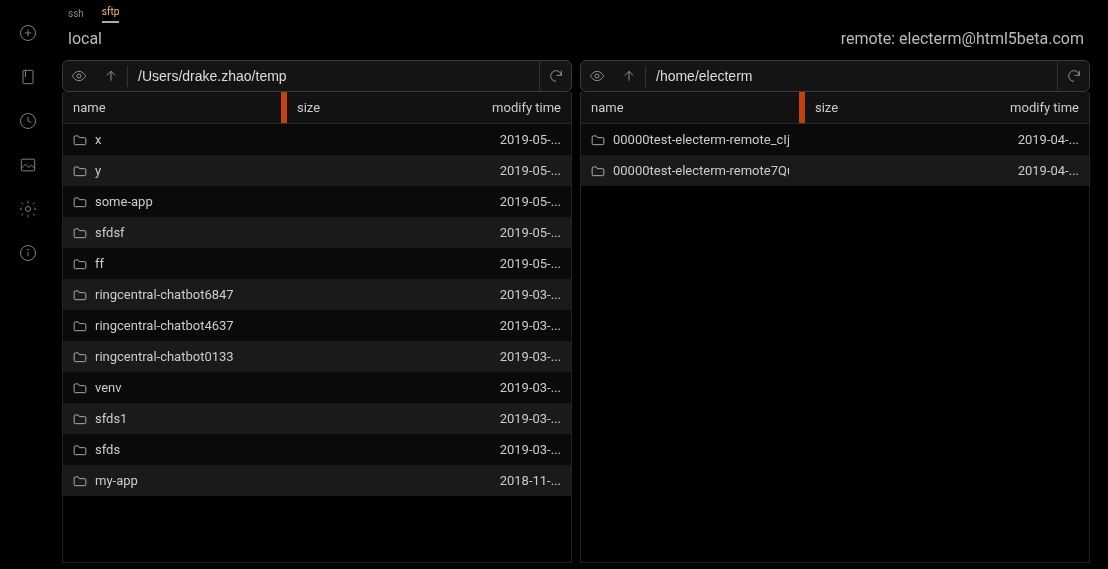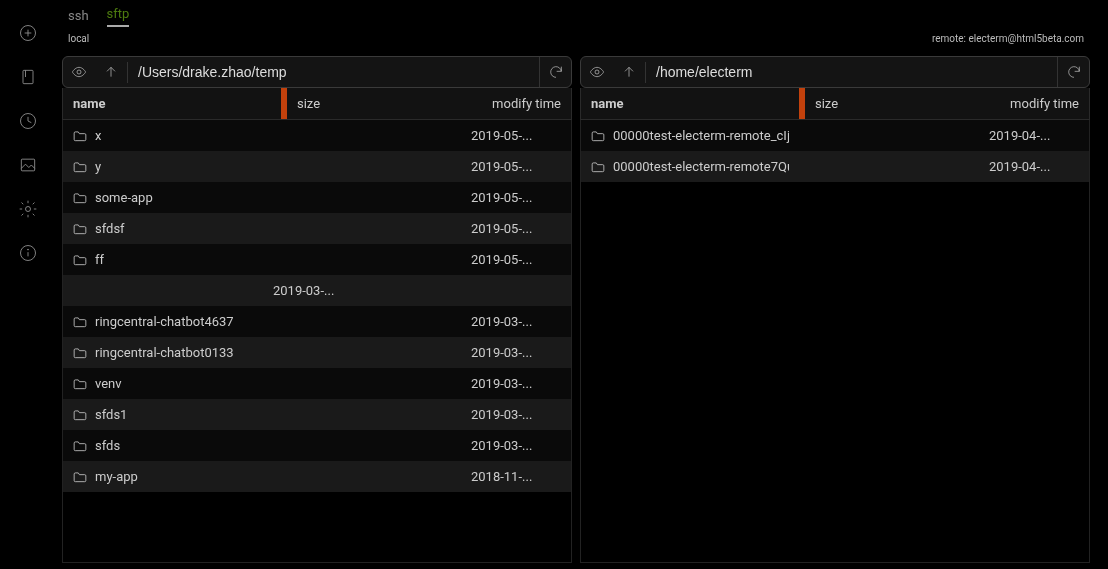--- a/index.html
+++ b/index.html
@@ -22,26 +22,26 @@
   background:#000;
 }
 .sidebar-item { width:22px; height:22px; color:#999; cursor:pointer; display:flex; align-items:center; justify-content:center;}
 .sidebar-item svg { width:20px; height:20px; stroke:#999; fill:none; }
 .main { flex:1; display:flex; flex-direction:column; padding-right:12px; }
 .tabs {
   display:flex; align-items:flex-end; gap:18px;
   padding:6px 12px 0 12px;
   color:#888;
 }
-.tab { font-size:13px; padding-bottom:4px; cursor:pointer; }
-.tab.active { color:#4d7c0f; border-bottom:2px solid #aaa; }
+.tab { font-size:10px; padding-bottom:4px; cursor:pointer; }
+.tab.active { color:#fdba74; border-bottom:2px solid #aaa; }
 .meta-row {
   display:flex; justify-content:space-between; align-items:center;
   padding:6px 12px 4px 12px;
-  font-size:10px; color:#bbb;
+  font-size:16px; color:#bbb;
 }
 .panes { display:flex; gap:8px; padding:8px 6px 6px 6px; flex:1; min-height:0; }
 .pane { flex:1; display:flex; flex-direction:column; min-width:0;}
 .pane-left { flex:1; }
 .pane-right { flex:1;border-radius:13px; }
 .pathbar {
   display:flex; align-items:center;
   border:1px solid #3a3a3a; border-radius:6px;
   background:#141414; height:32px;
   overflow:hidden;
@@ -54,35 +54,35 @@
 .pathbar .divider { width:1px; height:70%; background:#333; }
 .pathbar input {
   flex:1; background:transparent; border:none; outline:none;
   color:#ddd; font-size:14px; padding:0 10px; height:100%;
 }
 .pathbar .refresh { border-left:1px solid #333; }
 .headers {
   display:flex; background:#121212; color:#ccc; font-size:13px;
   border:1px solid #2a2a2a; border-top:none;
 }
-.headers .col-name { flex:1; padding:8px 10px;font-weight:bold; }
+.headers .col-name { flex:1; padding:8px 10px; }
 .headers .col-size { width:200px; padding:8px 10px; border-left:6px solid #c2410c;}
 .headers .col-time { width:90px; padding:8px 10px; text-align:right; }
 .filelist { flex:1; overflow-y:auto; min-height:0; border:1px solid #222; border-top:none;}
 .row {
   display:flex; align-items:center;
   padding:8px 10px;
   color:#ccc; font-size:13px;
   cursor:pointer;
 }
 .row:nth-child(odd){ background:#0a0a0a;}
 .row:nth-child(even){ background:#1a1a1a;}
 .row .name { flex:1; display:flex; align-items:center; gap:8px; white-space:nowrap; overflow:hidden; text-overflow:ellipsis;}
 .row .size { width:200px; }
-.row .time { width:90px; text-align:left; white-space:nowrap;}
+.row .time { width:90px; text-align:right; white-space:nowrap;}
 .folder-icon { width:14px; height:12px; display:inline-block; }
 .folder-icon svg { width:14px; height:12px; fill:none; stroke:#ccc; stroke-width:1.4;}
 .filelist::-webkit-scrollbar{width:8px;}
 .filelist::-webkit-scrollbar-thumb{background:#333;border-radius:4px;}
 .filelist::-webkit-scrollbar-track{background:#000;}
 </style>
 </head>
 <body>
 
 <div class="app">
@@ -212,20 +212,26 @@
               <div class="name">
                 <span class="folder-icon"><svg viewBox="0 0 24 20">
                     <path d="M2 5a2 2 0 0 1 2-2h5l2 3h9a2 2 0 0 1 2 2v8a2 2 0 0 1-2 2H4a2 2 0 0 1-2-2V5z"></path>
                   </svg></span>
                 <span>ff</span>
               </div>
               <div class="size"></div>
               <div class="time">2019-05-...</div>
             </div>
             <div class="row">
+              <div class="name">
+                <span class="folder-icon"><svg viewBox="0 0 24 20">
+                    <path d="M2 5a2 2 0 0 1 2-2h5l2 3h9a2 2 0 0 1 2 2v8a2 2 0 0 1-2 2H4a2 2 0 0 1-2-2V5z"></path>
+                  </svg></span>
+                <span>ringcentral-chatbot6847</span>
+              </div>
               <div class="size"></div>
               <div class="time">2019-03-...</div>
             </div>
             <div class="row">
               <div class="name">
                 <span class="folder-icon"><svg viewBox="0 0 24 20">
                     <path d="M2 5a2 2 0 0 1 2-2h5l2 3h9a2 2 0 0 1 2 2v8a2 2 0 0 1-2 2H4a2 2 0 0 1-2-2V5z"></path>
                   </svg></span>
                 <span>ringcentral-chatbot4637</span>
               </div>

